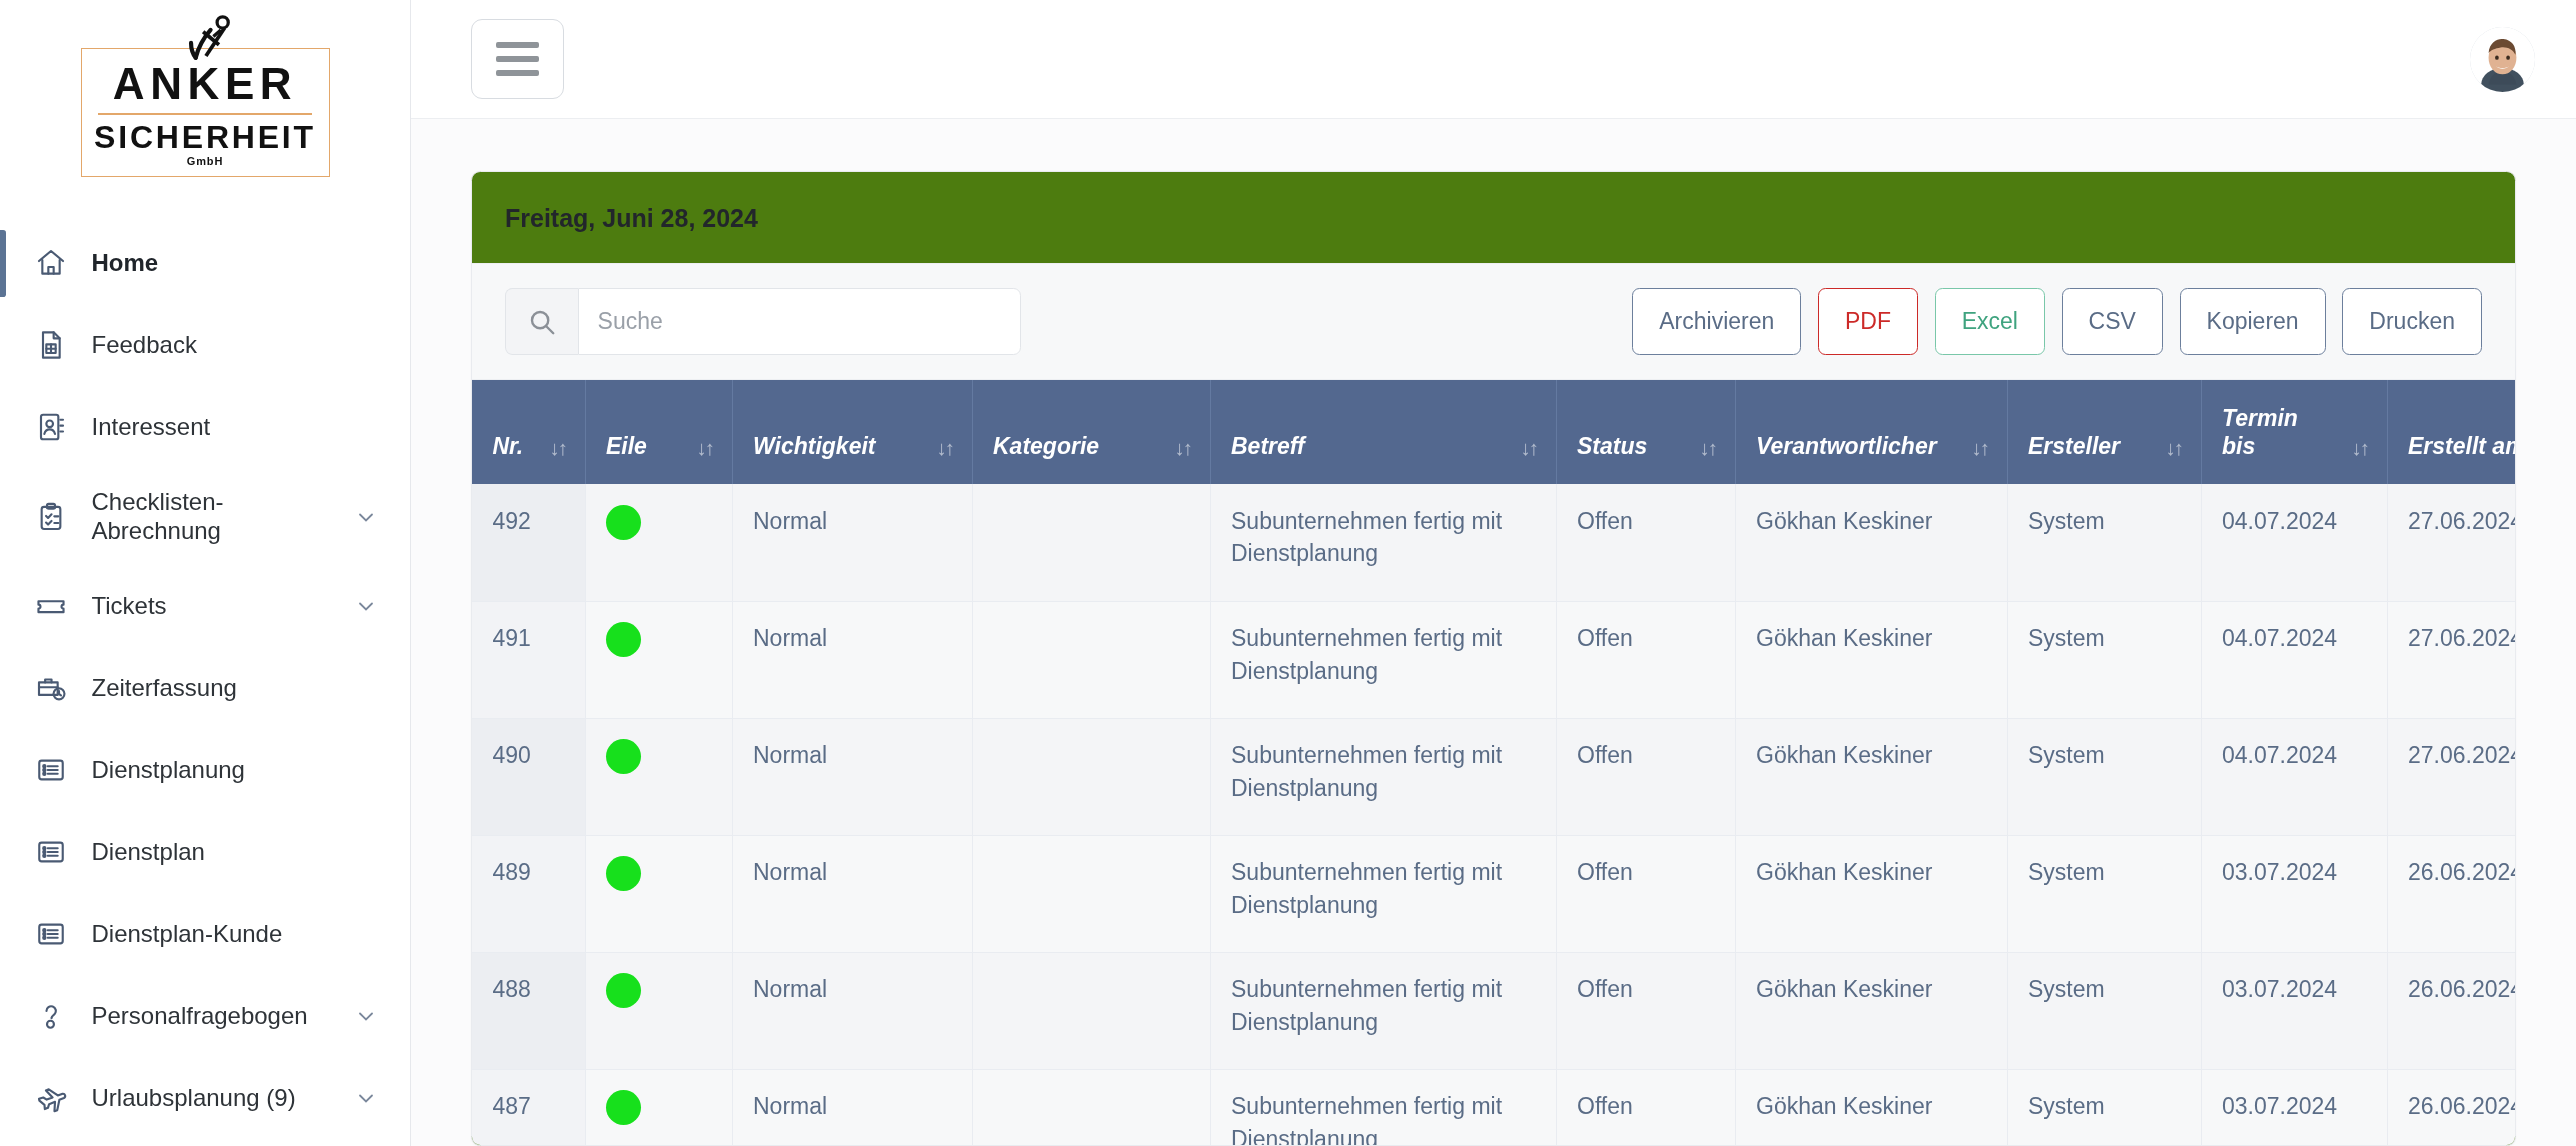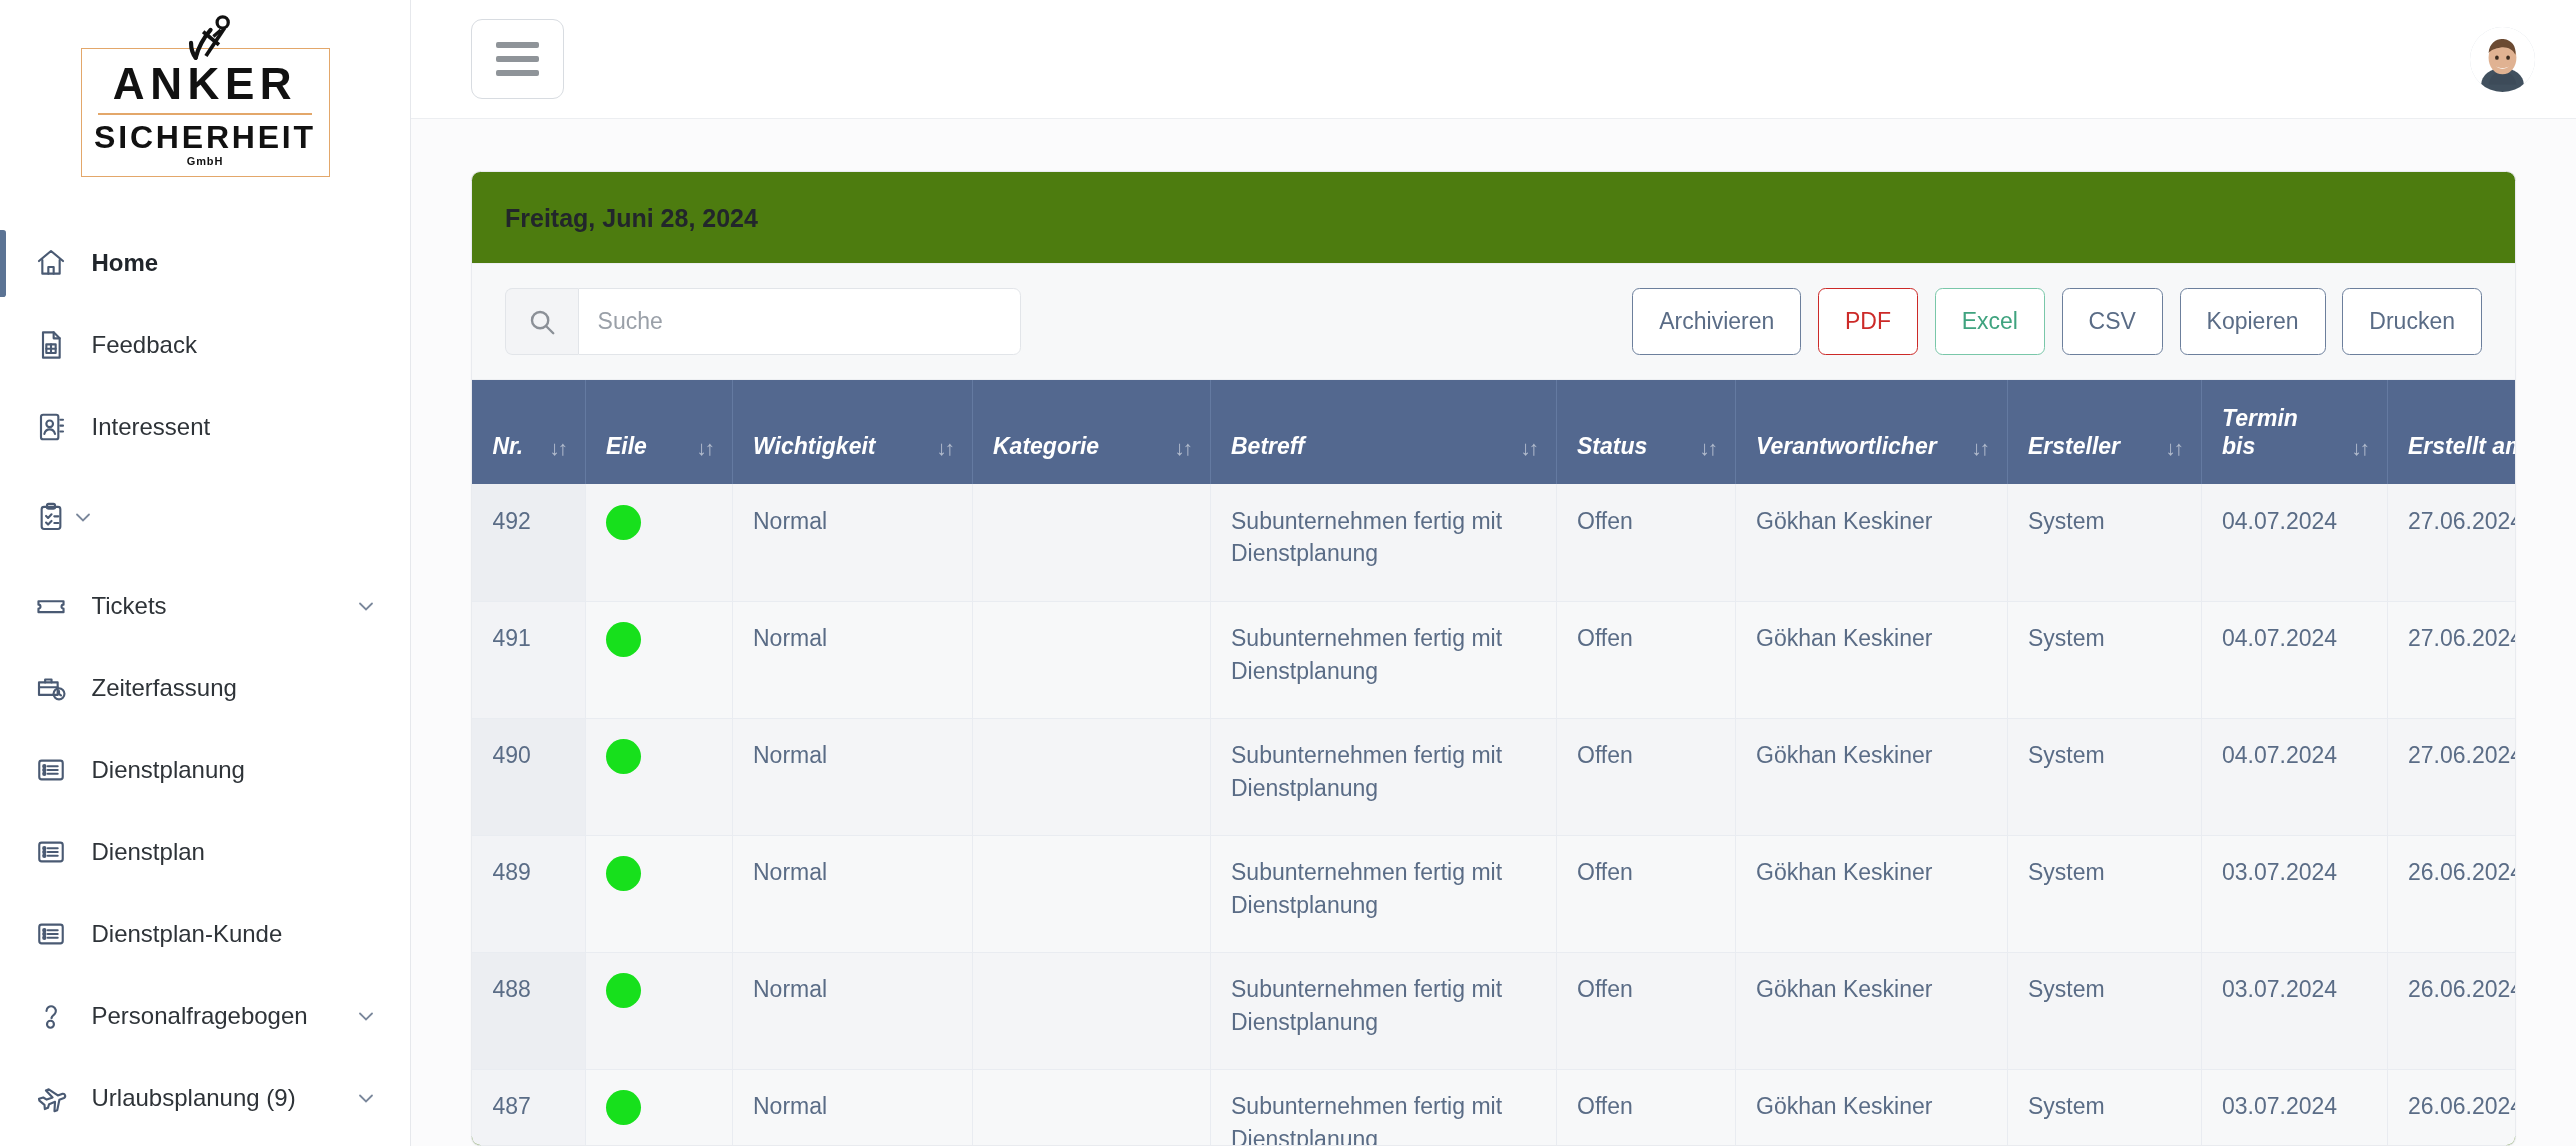--- a/index.html
+++ b/index.html
@@ -267,20 +267,21 @@
           <span class="nav-ico">
             <svg width="32" height="32" viewBox="0 0 24 24" fill="none" stroke="currentColor" stroke-width="1.6" stroke-linecap="round" stroke-linejoin="round">
               <rect x="5" y="4.4" width="14" height="16.6" rx="1.8"></rect>
               <rect x="9" y="2.2" width="6" height="3.6" rx="1.2"></rect>
               <path d="M8.3 11.2l1.5 1.5 2.6-2.7"></path>
               <path d="M14.5 11.5h3"></path>
               <path d="M8.3 16.2l1.5 1.5 2.6-2.7"></path>
               <path d="M14.5 16.5h3"></path>
             </svg>
           </span>
+          <span class="nav-label">Checklisten-<br>Abrechnung</span>
           <span class="nav-chev">
             <svg width="24" height="24" viewBox="0 0 24 24" fill="none" stroke="currentColor" stroke-width="1.8" stroke-linecap="round">
               <path d="M6 9.5l6 6 6-6"></path>
             </svg>
           </span>
         </div>
         <div class="nav-item">
           <span class="nav-ico">
             <svg width="32" height="32" viewBox="0 0 24 24" fill="none" stroke="currentColor" stroke-width="1.6" stroke-linecap="round" stroke-linejoin="round">
               <path d="M2.6 8.4h18.8v2.6a1.5 1.5 0 000 3v2.6H2.6v-2.6a1.5 1.5 0 000-3z"></path>

